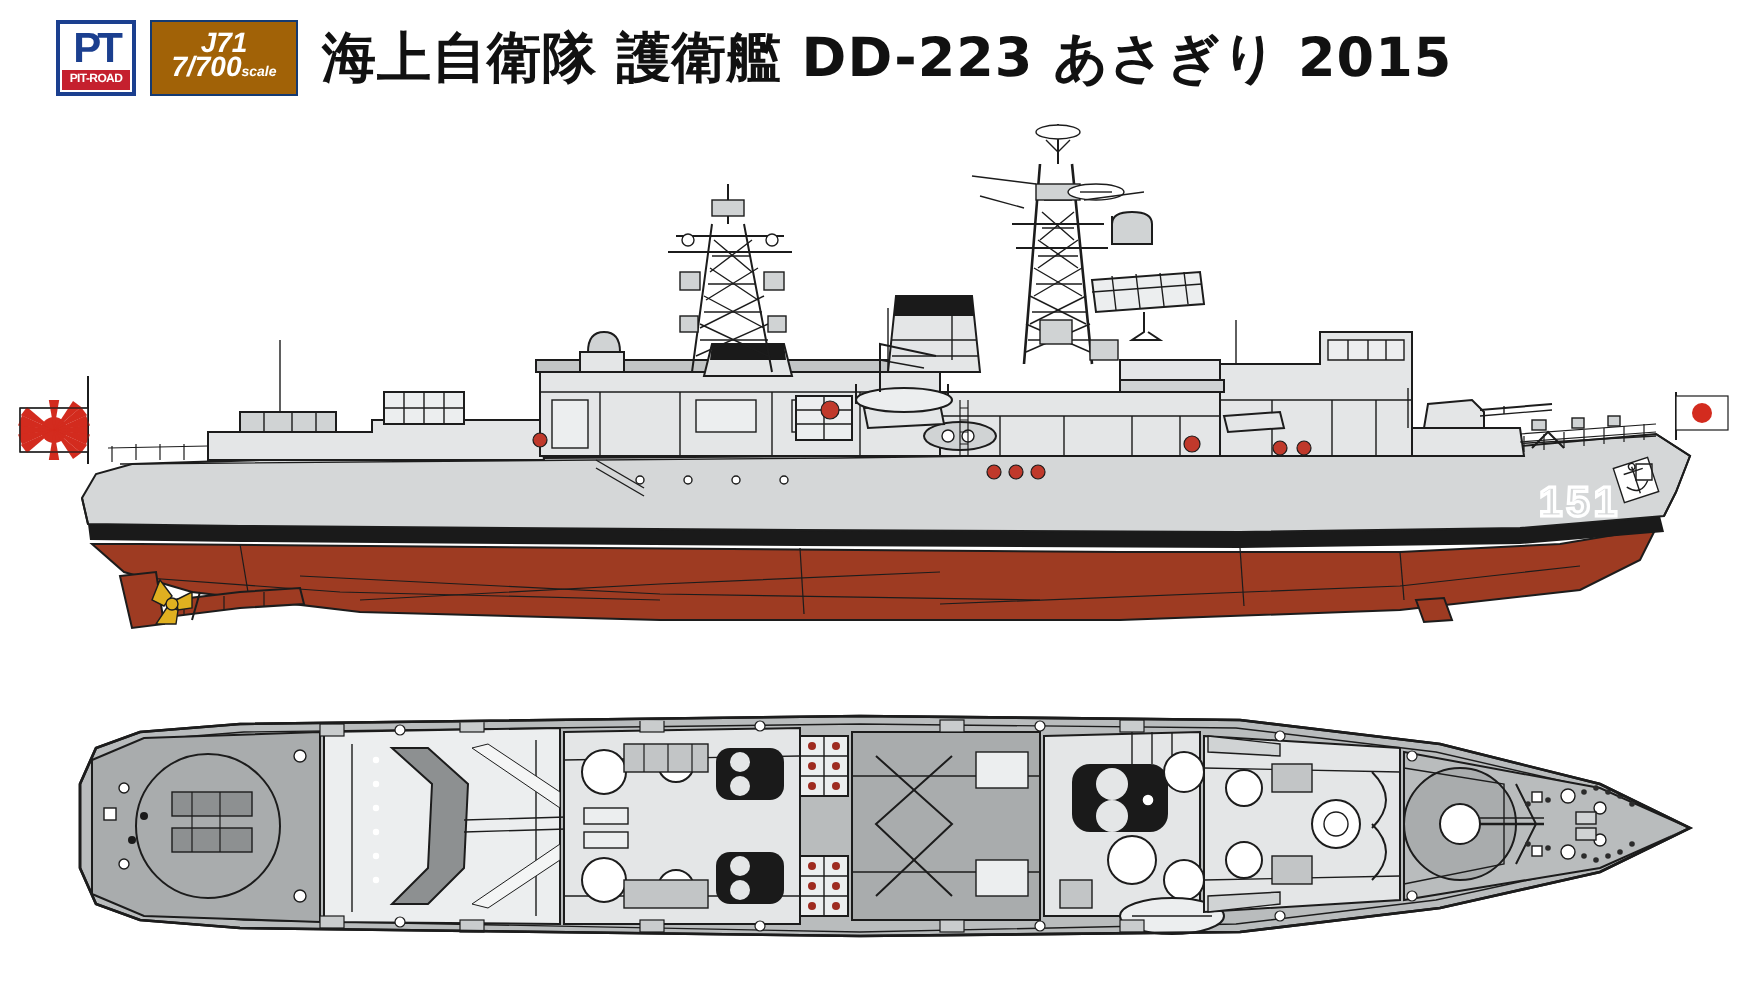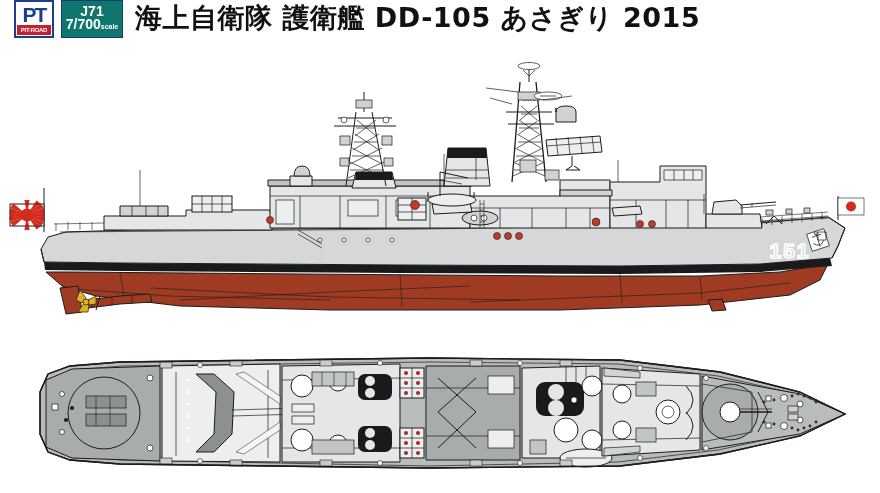--- a/index.html
+++ b/index.html
@@ -16,21 +16,22 @@
     -webkit-font-smoothing: antialiased;
   }
 
   
   #header {
     position: absolute;
     left: 0; top: 0;
     width: 880px;
     height: 58px;
     display: flex;
-    padding-left: 14px;
+    align-items: center;
+    padding-left: 28px;
     box-sizing: border-box;
   }
 
   
   #brand-logo {
     width: 40px;
     height: 38px;
     border: 2px solid #1b3f8f;
     background: #ffffff;
     box-sizing: border-box;
@@ -58,29 +59,30 @@
     color: #ffffff;
     font-size: 6px;
     font-weight: bold;
     line-height: 10px;
     text-align: center;
     letter-spacing: -0.3px;
   }
 
   
   #kit-badge {
-    width: 62px;
+    width: 74px;
     height: 38px;
-    background: #0f766e;
+    background: #a16207;
     border: 1px solid #143a72;
     box-sizing: border-box;
     color: #ffffff;
     flex: 0 0 auto;
     margin-right: 12px;
     position: relative;
+    font-style: italic;
   }
   #kit-badge .kit-code {
     position: absolute;
     left: 0; right: 0; top: 2px;
     text-align: center;
     font-size: 14px;
     font-weight: bold;
     line-height: 16px;
   }
   #kit-badge .kit-scale-row {
@@ -128,21 +130,21 @@
     <div class="pt-banner">PIT-ROAD</div>
   </div>
 
   <div id="kit-badge">
     <div class="kit-code">J71</div>
     <div class="kit-scale-row">
       <span class="kit-scale">7/700</span><span class="kit-scale-unit">scale</span>
     </div>
   </div>
 
-  <div id="title-text">海上自衛隊 護衛艦 DD-105 あさぎり 2015</div>
+  <div id="title-text">海上自衛隊 護衛艦 DD-223 あさぎり 2015</div>
 </div>
 
 <div id="artboard">
 <svg width="880" height="493" viewBox="0 0 880 493" xmlns="http://www.w3.org/2000/svg">
   <defs>
     <style>
       .ol   { stroke:#1c1c1c; stroke-width:1; }
       .olt  { stroke:#1c1c1c; stroke-width:0.7; }
       .olh  { stroke:#1c1c1c; stroke-width:1.3; }
       .nf   { fill:none; }

